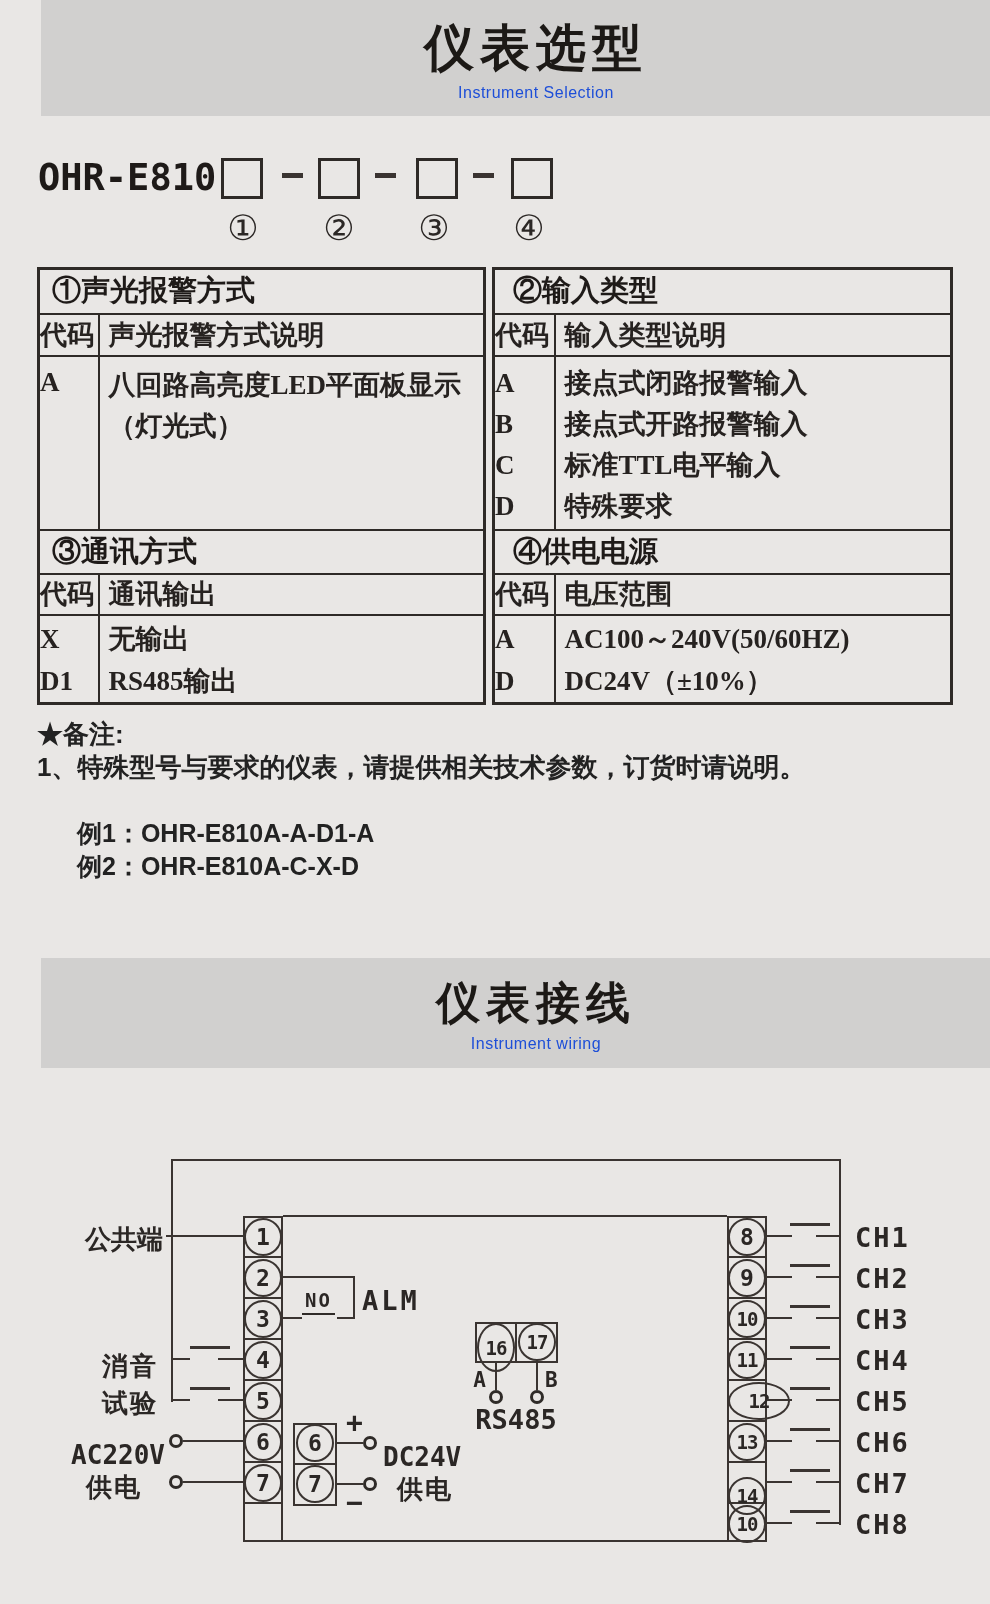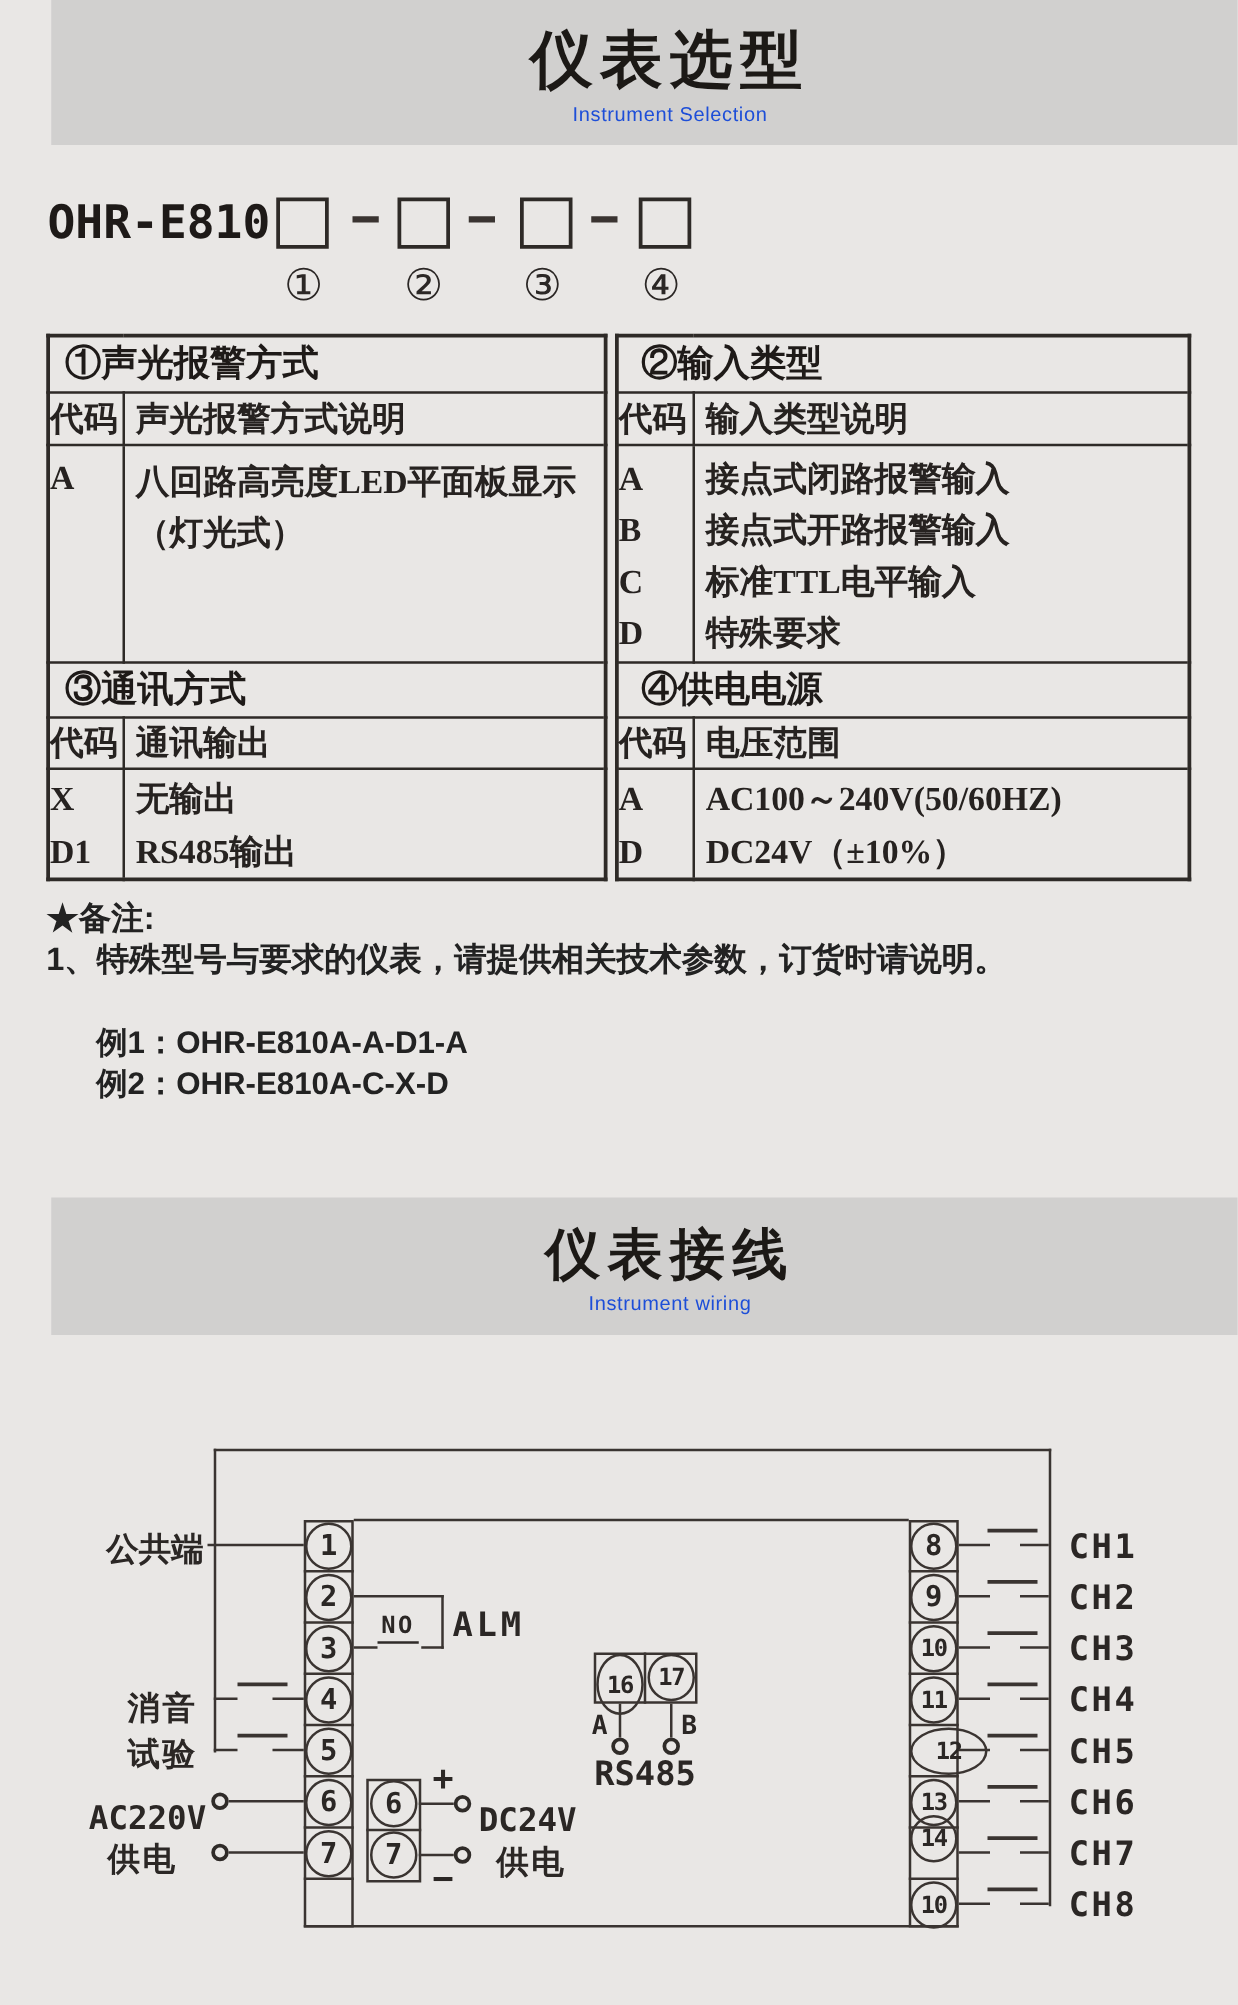--- a/index.html
+++ b/index.html
@@ -284,21 +284,21 @@
     </div>
   <div class="circ" style="left:728px; top:273px; width:38px; height:38px;">
       <span class="tnum small">11</span>
     </div>
   <div class="circ" style="left:728px; top:314px; width:62px; height:38px;">
       <span class="tnum small">12</span>
     </div>
   <div class="circ" style="left:728px; top:355px; width:38px; height:38px;">
       <span class="tnum small">13</span>
     </div>
-  <div class="circ" style="left:728px; top:384px; width:38px; height:38px;align-items:center;">
+  <div class="circ" style="left:728px; top:409px; width:38px; height:38px;align-items:center;">
       <span class="tnum small">14</span>
     </div>
   <div class="circ" style="left:728px; top:437px; width:38px; height:38px;">
       <span class="tnum small">10</span>
     </div>
 
   <div class="ln" style="left:767px; top:167px; width:25px; height:2px;"></div>
   <div class="ln" style="left:816px; top:167px; width:23px; height:2px;"></div>
   <div class="ln" style="left:790px; top:155px; width:40px; height:3px;"></div>
   <div class="dlbl mono" style="left:855px; top:154px; font-size:27px; letter-spacing:2px;">CH1</div>

